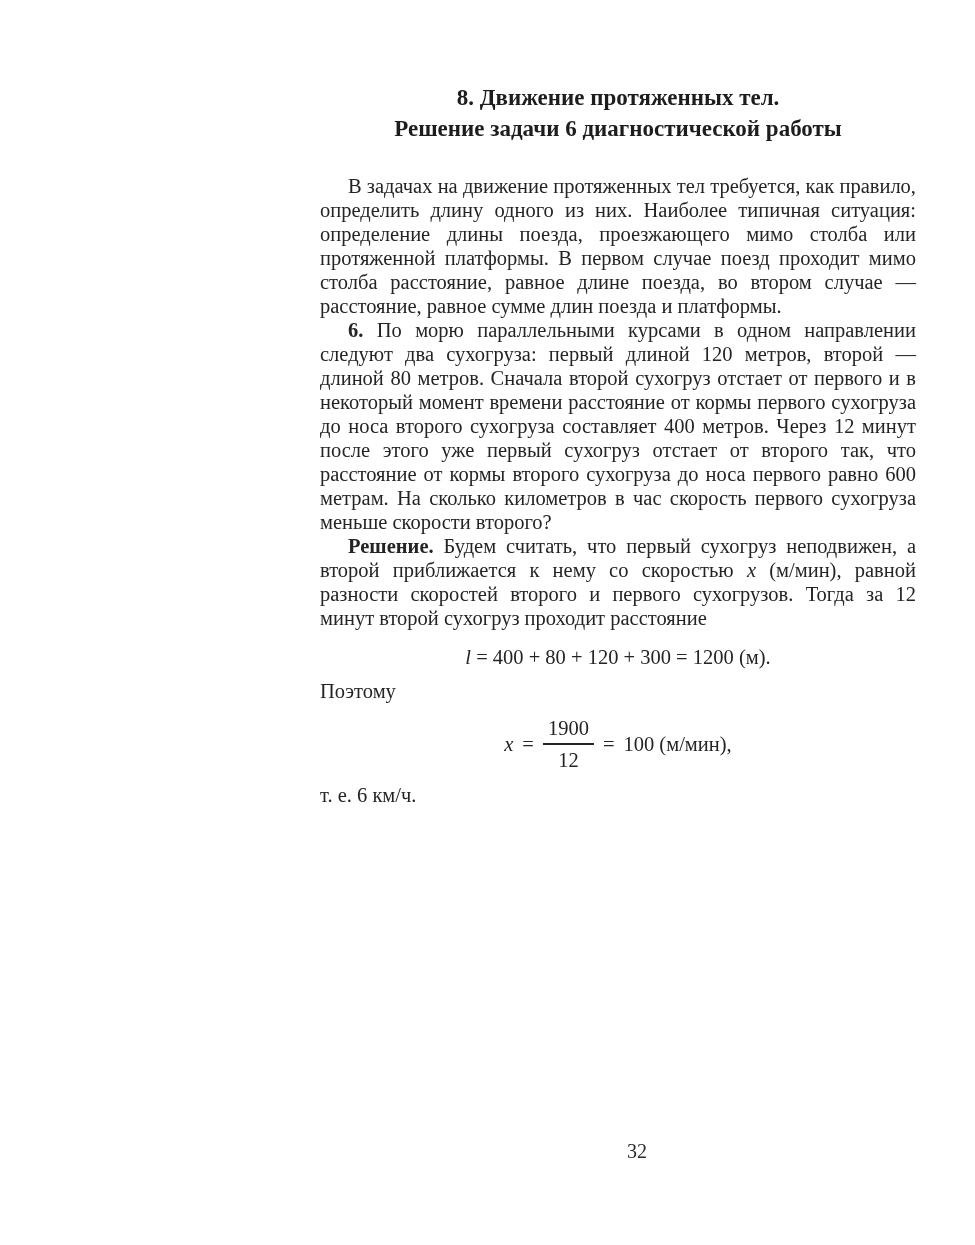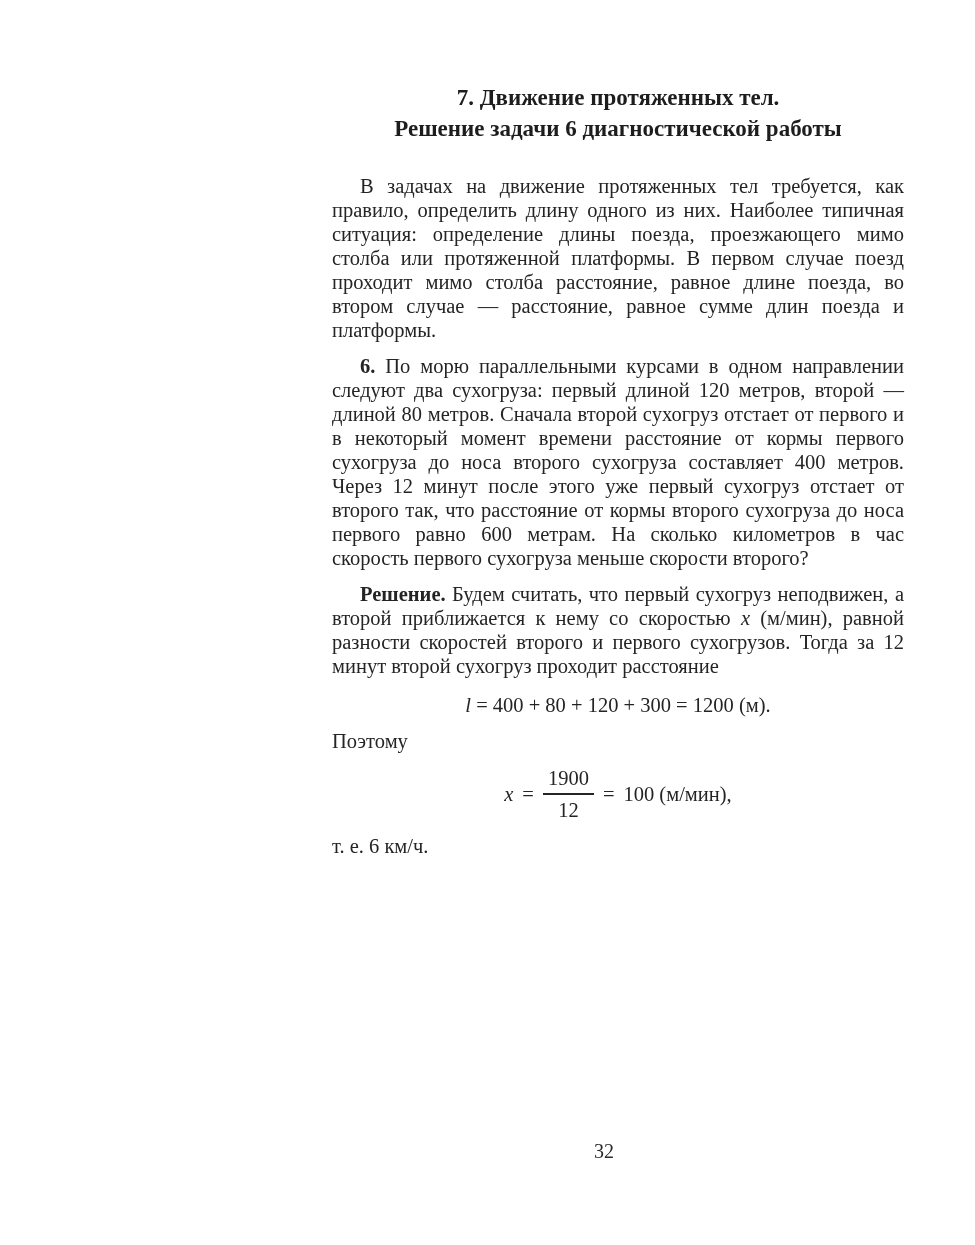--- a/index.html
+++ b/index.html
@@ -26,21 +26,21 @@
   .title {
     margin: 0 0 30px 0;
     text-align: center;
     font-size: 23px;
     line-height: 31px;
     font-weight: bold;
     color: #1d1d1d;
   }
   .title span { display: block; }
   p.para {
-    margin: 12px;
+    margin: 0;
     font-size: 20.5px;
     line-height: 24px;
     text-align: justify;
     color: #242424;
   }
   p.indent { text-indent: 28px; }
   p.noindent { text-indent: 0; }
   .p-problem { margin-top: 4px; }
   .p-solution { margin-top: 22px; }
   .p-kmh { margin-top: 4px; }
@@ -72,36 +72,36 @@
     padding: 0 5px 3px 5px;
   }
   .frac .den {
     display: block;
     border-top: 2px solid #242424;
     padding: 3px 5px 0 5px;
   }
   .answer-label { font-style: italic; }
   .page-number {
     position: absolute;
-    left: 306px;
+    left: 339px;
     top: 1140px;
     width: 596px;
     text-align: center;
     font-size: 20px;
     color: #2a2a2a;
   }
 </style>
 </head>
 <body>
 
 <div class="page">
   <div class="content">
 
     <h1 class="title">
-      <span>7. Движение протяженных тел.</span>
+      <span>8. Движение протяженных тел.</span>
       <span>Решение задачи 6 диагностической работы</span>
     </h1>
 
     <p class="para indent">
       <span>В задачах на движение протяженных тел требуется, как правило, определить длину одного из них. Наиболее типичная ситуация: определение длины поезда, проезжающего мимо столба или протяженной платформы. В первом случае поезд проходит мимо столба расстояние, равное длине поезда, во втором случае — расстояние, равное сумме длин поезда и платформы.</span>
     </p>
 
     <p class="para indent p-problem">
       <span class="lead-bold">6.</span><span> По морю параллельными курсами в одном направлении следуют два сухогруза: первый длиной 120 метров, второй — длиной 80 метров. Сначала второй сухогруз отстает от первого и в некоторый момент времени расстояние от кормы первого сухогруза до носа второго сухогруза составляет 400 метров. Через 12 минут после этого уже первый сухогруз отстает от второго так, что расстояние от кормы второго сухогруза до носа первого равно 600 метрам. На сколько километров в час скорость первого сухогруза меньше скорости второго?</span>
     </p>

